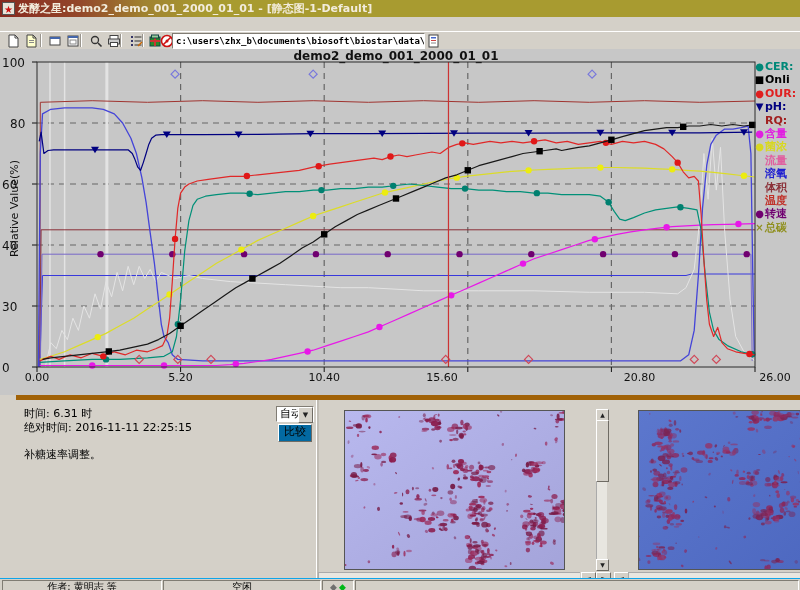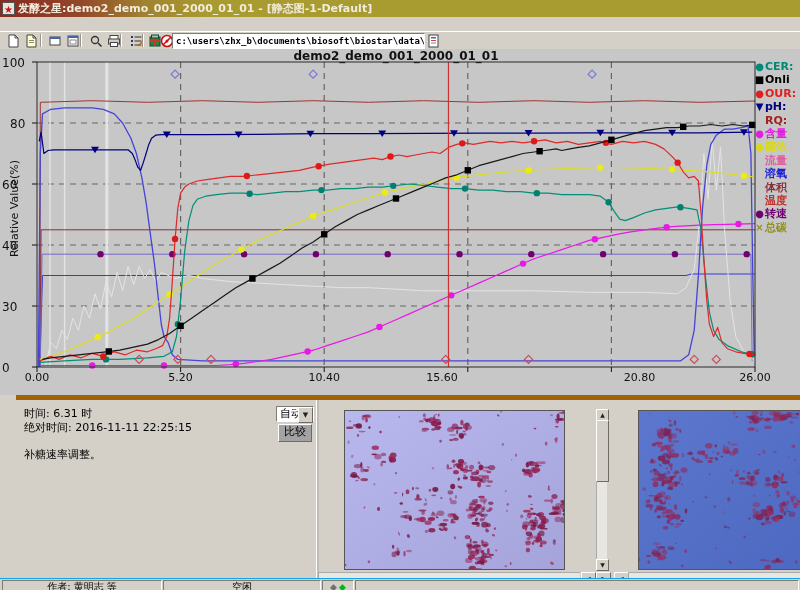--- a/index.html
+++ b/index.html
@@ -32,21 +32,21 @@
   
   #legend{position:absolute;left:754px;top:11px;width:46px;height:200px;overflow:hidden;}
   .legend-row{height:13.4px;line-height:13.4px;font-size:11px;font-weight:bold;white-space:nowrap;}
   .legend-marker{display:inline-block;width:11px;font-size:10px;text-align:center;}
   
   #bottom{position:absolute;left:0;top:395px;width:800px;height:183px;background:#d4d0c8;border-top:5px solid #a16207;margin-left:16px;}
   #info-text{position:absolute;left:8px;top:7px;font-size:11px;color:#000;line-height:14px;}
   #note-text{position:absolute;left:8px;top:47px;font-size:11px;color:#000;}
   #auto-select{position:absolute;left:260px;top:6px;width:38px;height:16px;background:#ffffff;border:1px solid;border-color:#807c74 #fff #fff #807c74;font-size:11px;line-height:14px;padding-left:3px;box-sizing:border-box;}
   #auto-select .dd{position:absolute;right:0;top:0;width:13px;height:14px;background:#d4d0c8;border:1px solid;border-color:#fff #6f6b64 #6f6b64 #fff;font-size:7px;text-align:center;line-height:14px;color:#222;}
-  #compare-btn{position:absolute;left:262px;top:24px;width:32px;height:16px;background:#a3a3a3;border:1px solid;border-color:#fff #6f6b64 #6f6b64 #fff;font-size:11px;text-align:center;line-height:14px;}
+  #compare-btn{position:absolute;left:262px;top:24px;width:32px;height:16px;background:#0369a1;border:1px solid;border-color:#fff #6f6b64 #6f6b64 #fff;font-size:11px;text-align:center;line-height:14px;}
   .splitter-v{position:absolute;top:0;width:2px;height:183px;background:#c0bcb4;border-left:1px solid #fff;}
   .micro{position:absolute;top:10px;border:1px solid #555;}
   
   .sb{position:absolute;background:#d4d0c8;}
   .sb .arrow{position:absolute;background:#d4d0c8;border:1px solid;border-color:#fff #6f6b64 #6f6b64 #fff;font-size:6px;text-align:center;color:#222;}
   .sb .track{position:absolute;background:#e8e6e0;box-shadow:inset 1px 1px 0 #aaa;}
   .sb .thumb{position:absolute;background:#d4d0c8;border:1px solid;border-color:#fff #6f6b64 #6f6b64 #fff;}
   
   #statusbar{position:absolute;left:0;top:578px;width:800px;height:12px;background:#d4d0c8;border-top:1px solid #0ea5e9;font-size:10px;line-height:11px;color:#000;}
   .sb-panel{position:absolute;top:1px;height:10px;border:1px solid;border-color:#807c74 #fff #fff #807c74;text-align:center;overflow:hidden;}
@@ -306,21 +306,21 @@
         <div class="ytick" style="left: 2px; top: 129px;">60</div>
         <div class="ytick" style="left: 10px; top: 68px;">80</div>
         <div class="ytick" style="left: 2px; top: 7px;">100</div>
       </div>
     <div id="xticks">
         <div class="xtick" style="left: 37px; top: 322px;">0.00</div>
         <div class="xtick" style="left: 180.6px; top: 322px;">5.20</div>
         <div class="xtick" style="left: 324.2px; top: 322px;">10.40</div>
         <div class="xtick" style="left: 442px; top: 322px;">15.60</div>
         <div class="xtick" style="left: 611.4px; top: 322px; margin-left: 28px;">20.80</div>
-        <div class="xtick" style="left: 755px; top: 322px;">26.00</div>
+        <div class="xtick" style="left: 775px; top: 322px;">26.00</div>
       </div>
     <div id="legend">
         <div class="legend-row"><span class="legend-marker" style="color: rgb(0, 136, 120);">●</span><span style="color: rgb(0, 136, 120);">CER:</span></div>
         <div class="legend-row"><span class="legend-marker" style="color: rgb(0, 0, 0);">■</span><span style="color: rgb(0, 0, 0);">Onli</span></div>
         <div class="legend-row"><span class="legend-marker" style="color: rgb(224, 32, 32);">●</span><span style="color: rgb(224, 32, 32);">OUR:</span></div>
         <div class="legend-row"><span class="legend-marker" style="color: rgb(0, 0, 128);">▼</span><span style="color: rgb(0, 0, 128);">pH:</span></div>
         <div class="legend-row"><span class="legend-marker" style="color: rgb(160, 32, 32);"></span><span style="color: rgb(160, 32, 32);">RQ:</span></div>
         <div class="legend-row"><span class="legend-marker" style="color: rgb(224, 32, 224);">●</span><span style="color: rgb(224, 32, 224);">含量</span></div>
         <div class="legend-row"><span class="legend-marker" style="color: rgb(216, 216, 32);">●</span><span style="color: rgb(216, 216, 32);">菌浓</span></div>
         <div class="legend-row"><span class="legend-marker" style="color: rgb(224, 96, 160);"></span><span style="color: rgb(224, 96, 160);">流量</span></div>

